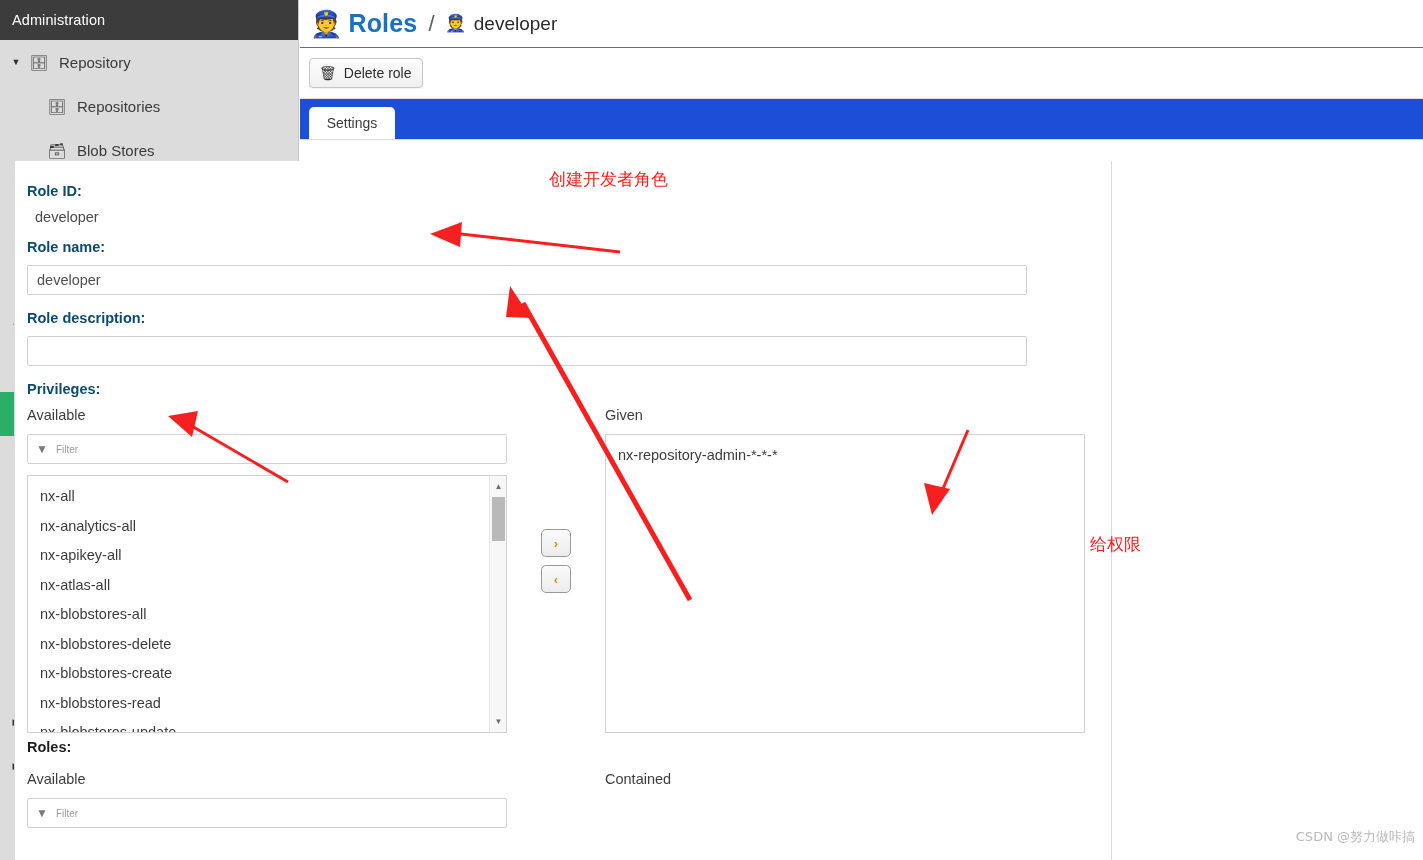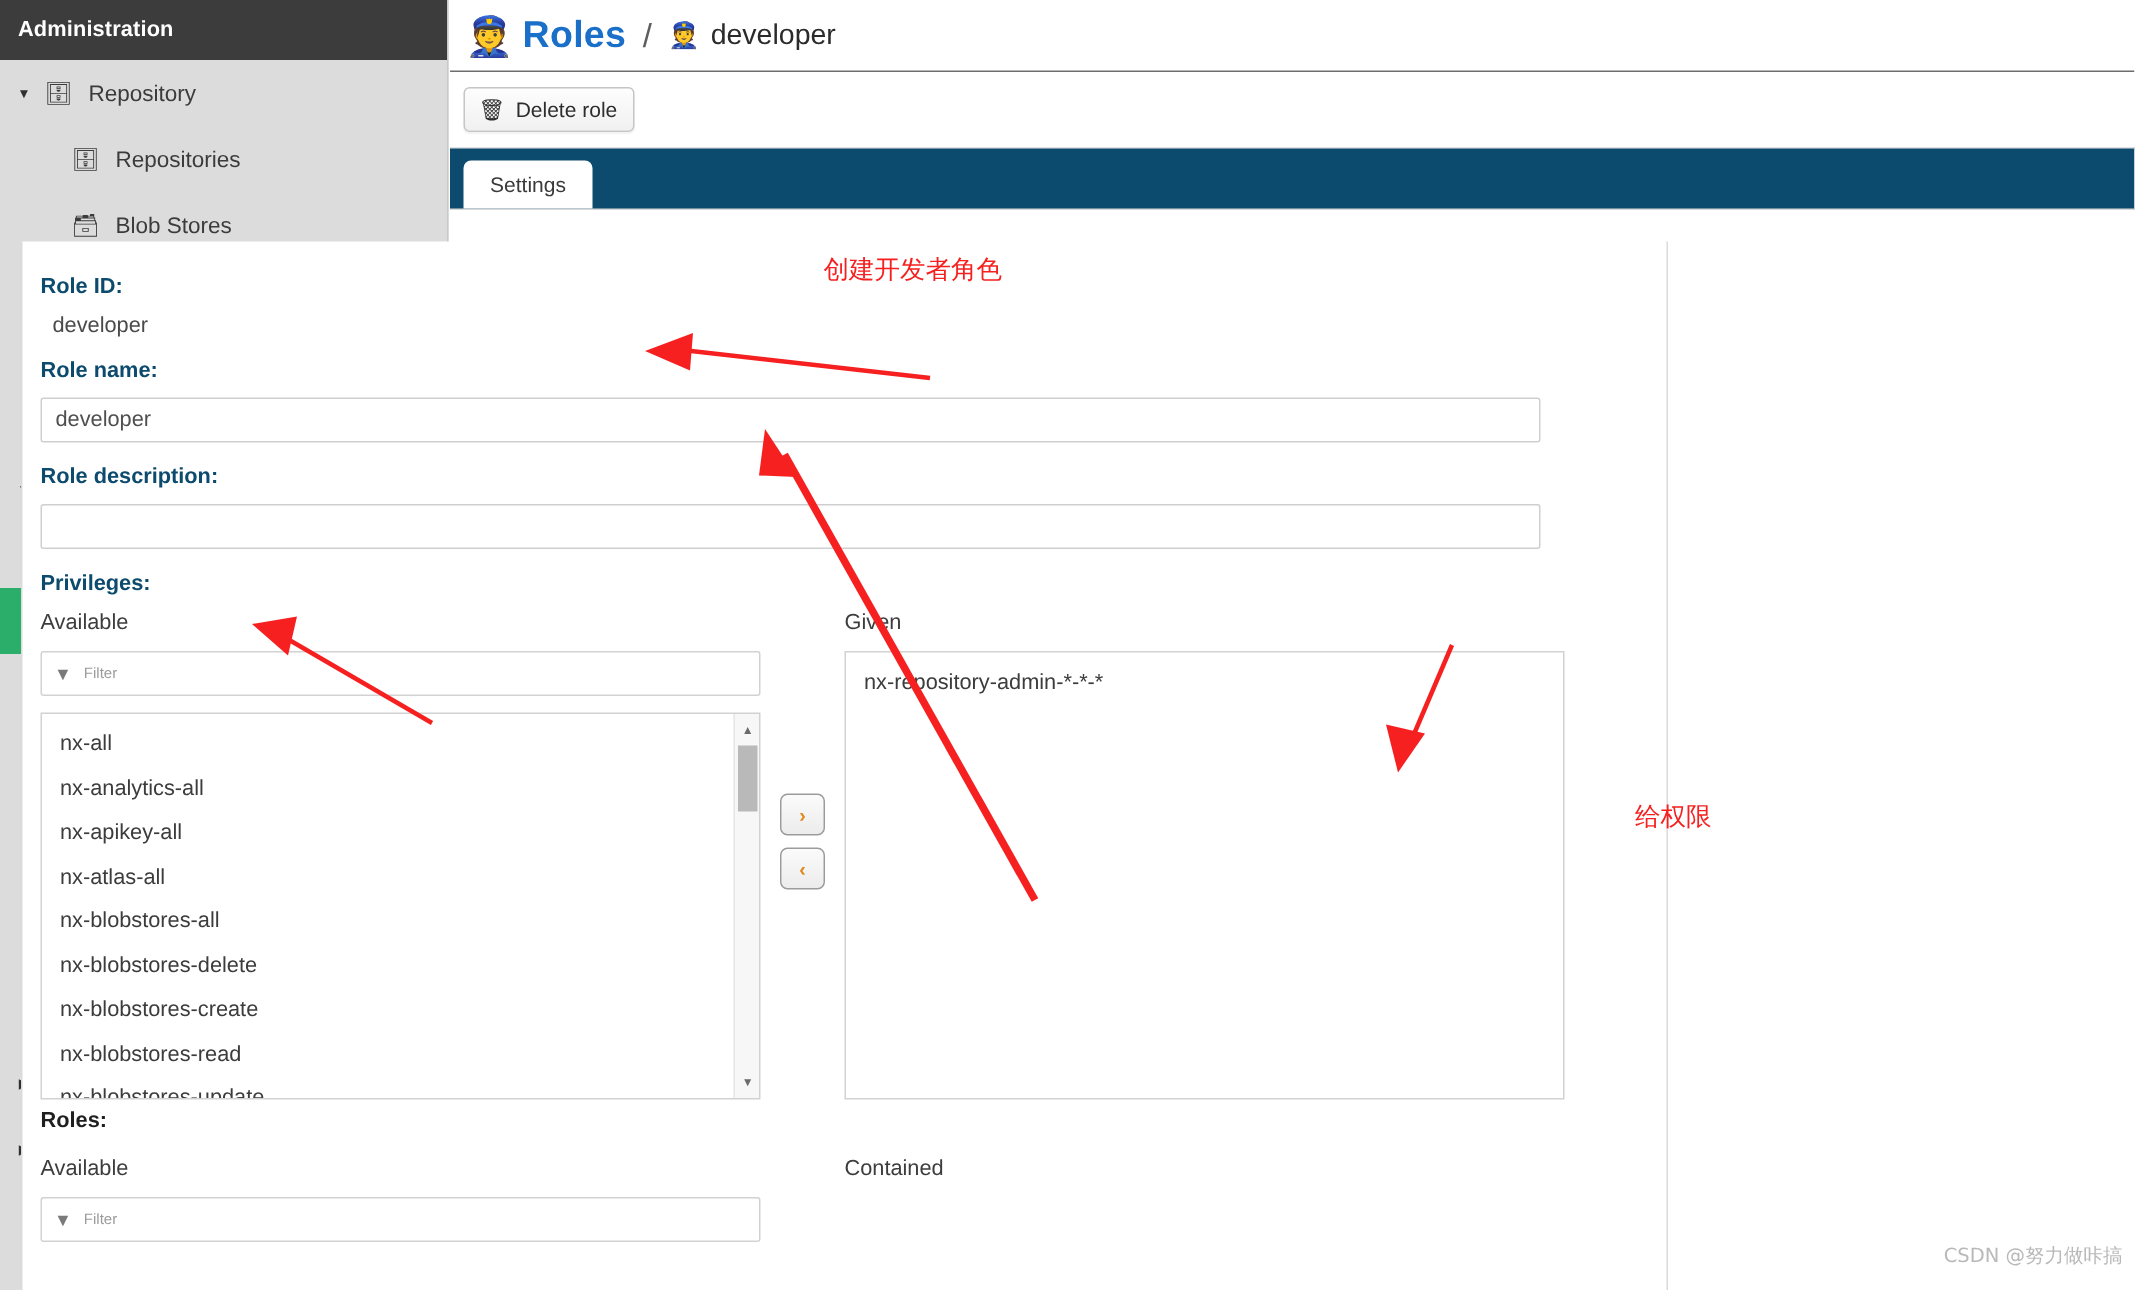--- a/index.html
+++ b/index.html
@@ -17,21 +17,21 @@
     position: absolute; left: 0; top: 0;
     width: 299px; height: 860px;
     background: #dcdcdc;
     border-right: 1px solid #c9c9c9;
   }
   #sidebar-header {
     height: 40px;
     background: #3c3c3c;
     color: #ffffff;
     font-size: 14.5px;
-    font-weight: bold;
+    font-weight: normal;
     display: flex; align-items: center;
     padding-left: 12px;
     letter-spacing: .1px;
   }
   .nav-item {
     height: 44px;
     display: flex; align-items: center;
     font-size: 15px;
     color: #3b3b3b;
     cursor: pointer;
@@ -88,21 +88,21 @@
     border: 1px solid #c6c6c6;
     border-radius: 4px;
     font-size: 14px; color: #2d2d2d;
     cursor: pointer;
     box-shadow: 0 1px 1px rgba(0,0,0,.05);
   }
   .btn .bico { font-size: 14px; margin-right: 7px; }
 
   #tabbar {
     height: 42px;
-    background: #0c4a6e;
+    background: #1d4ed8;
     border-top: 1px solid #e2e2e2;
     border-bottom: 1px solid #d8d8d8;
     display: flex; align-items: flex-end;
     padding-left: 9px;
   }
   .tab {
     height: 32px;
     min-width: 86px;
     display: flex; align-items: center; justify-content: center;
     font-size: 14px; color: #3a3a3a;
@@ -137,21 +137,21 @@
     border: 1px solid #cfcfcf;
     border-radius: 2px;
     display: flex; align-items: center;
     padding-left: 9px;
     font-size: 14.5px; color: #4f4f4f;
     background: #ffffff;
     margin-bottom: 15px;
   }
   .f-input.empty { color: #9a9a9a; }
 
-  .xfer-row { display: flex; margin-top: 0; }
+  .xfer-row { display: flex; margin-top: 0; gap: 21px; }
   .xfer-col { width: 480px; }
   .xfer-col .col-title {
     font-size: 14.5px; color: #3d3d3d; margin-bottom: 11px;
   }
   .filter-box {
     width: 480px; height: 30px;
     border: 1px solid #d2d2d2;
     border-radius: 2px;
     display: flex; align-items: center;
     padding-left: 8px;

